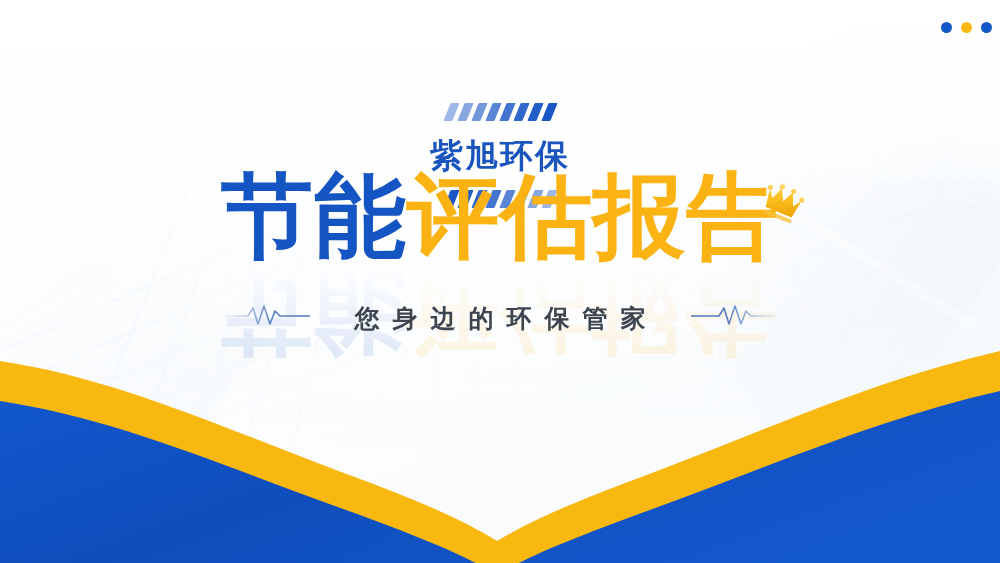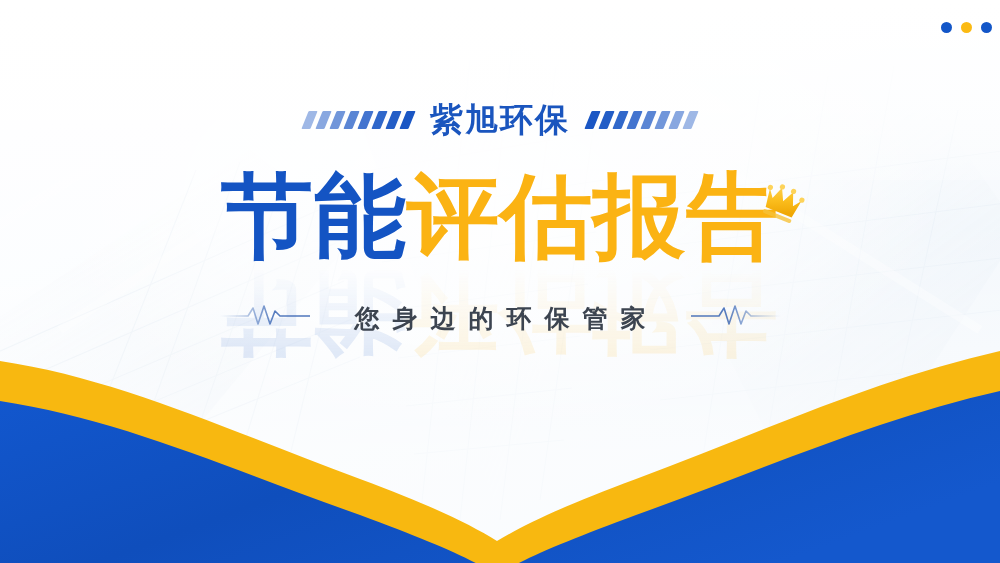--- a/index.html
+++ b/index.html
@@ -28,21 +28,21 @@
     background:linear-gradient(180deg,#ffffff 0%, rgba(255,255,255,.25) 100%);
   }
 
   
   .dots{position:absolute;top:22px;right:8px;display:flex;gap:9px;align-items:center;}
   .dot{width:11px;height:11px;border-radius:50%;}
 
   
   .brandrow{
     position:absolute;left:0;right:0;top:103px;
-    display:flex;align-items:center;justify-content:center;gap:18px;
+    display:flex;align-items:center;justify-content:center;gap:18px;flex-direction:column;
   }
   .dashgroup{display:flex;align-items:center;gap:5px;height:18px;}
   .dash{
     width:9px;height:18px;
     transform:skewX(-22deg);
     border-radius:1px;
   }
   .brandtext{
     font-family:"Liberation Sans","DejaVu Sans",sans-serif;
     font-size:33px;font-weight:bold;letter-spacing:2px;

